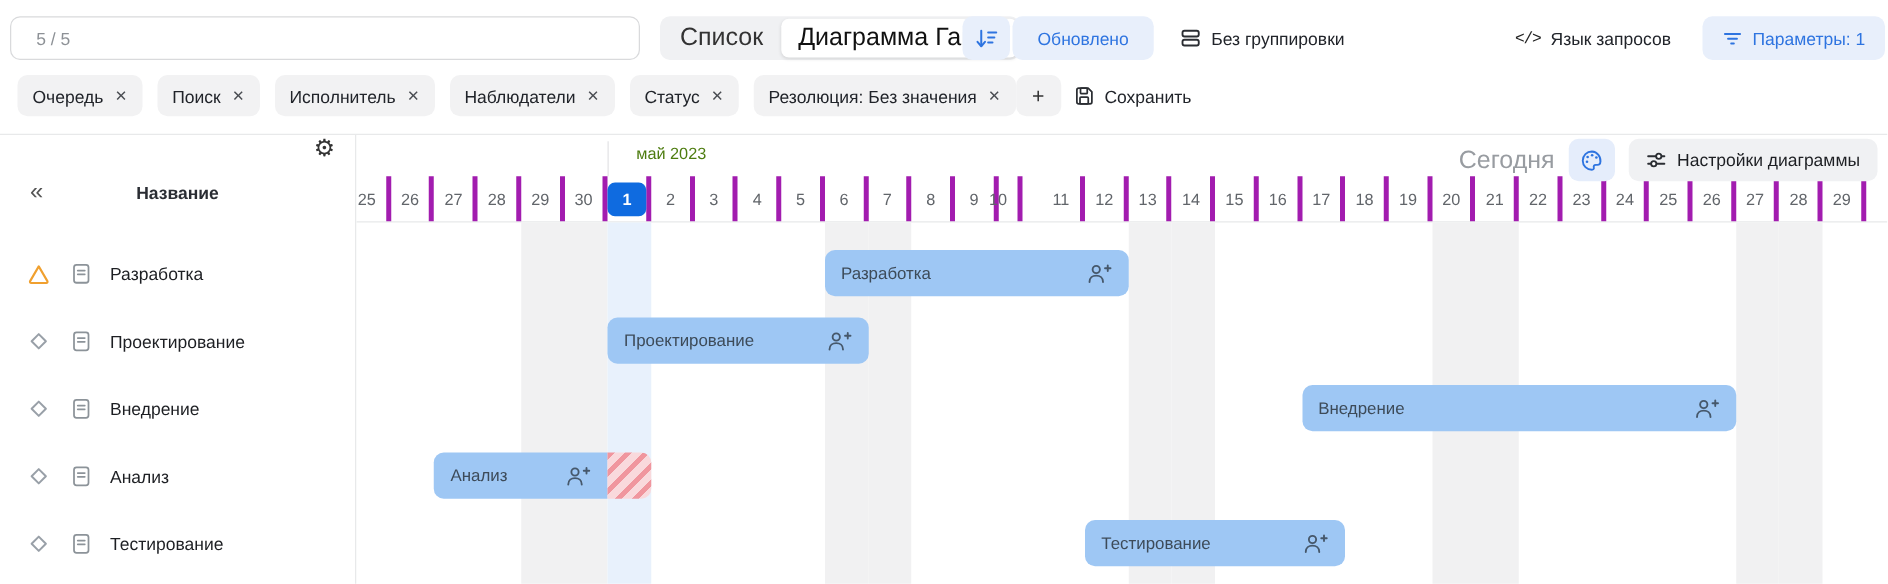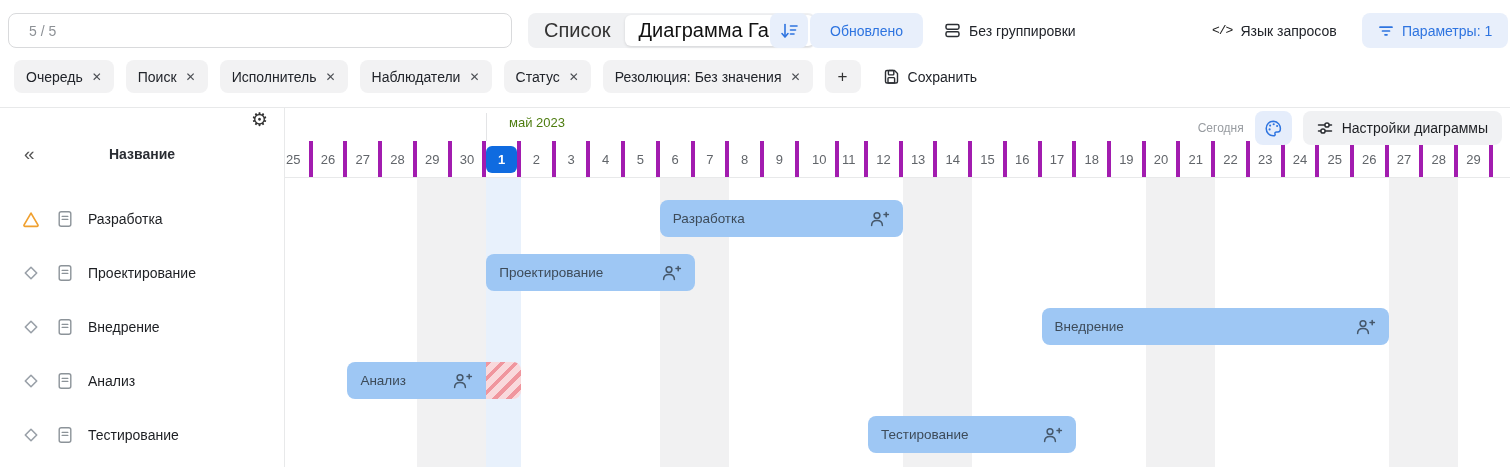--- a/index.html
+++ b/index.html
@@ -20,21 +20,21 @@
   .seg{height:31px;display:flex;align-items:center;padding:0 14px;font-size:20px;border-radius:6px;color:#333;cursor:pointer;white-space:nowrap;}
   .seg.active{background:#fff;box-shadow:0 1px 3px rgba(0,0,0,.12);color:#111;}
   .iconbtn{height:35px;display:flex;align-items:center;justify-content:center;border-radius:8px;cursor:pointer;}
   .sort-btn{left:770px;top:13px;width:38px;background:var(--pill-blue-bg);}
   .updated-btn{left:810px;top:13px;padding:0 20px;background:var(--pill-blue-bg);color:var(--accent);font-size:14px;}
   .grouping{left:944px;top:13px;height:35px;display:flex;align-items:center;gap:8px;font-size:14px;cursor:pointer;}
   .querylang{left:1212px;top:13px;height:35px;display:flex;align-items:center;gap:8px;font-size:14px;cursor:pointer;}
   .code-glyph{font-family:"Liberation Mono","DejaVu Sans Mono",monospace;font-size:13px;color:#222;letter-spacing:-1px;}
   .params-btn{left:1362px;top:13px;padding:0 16px;background:var(--pill-blue-bg);color:var(--accent);font-size:14px;display:flex;gap:8px;align-items:center;}
   
-  .chipbar{left:14px;top:60px;display:flex;gap:12px;}
+  .chipbar{left:14px;top:60px;display:flex;gap:0;}
   .chip{height:33px;background:var(--chip-bg);border-radius:8px;display:flex;align-items:center;padding:0 12px;font-size:14px;gap:9px;cursor:pointer;white-space:nowrap;}
   .chip .x{color:#4a4d52;font-size:12px;}
   .add-chip{width:36px;height:33px;background:var(--chip-bg);border-radius:8px;display:flex;align-items:center;justify-content:center;font-size:17px;color:#333;cursor:pointer;}
   .save-btn{display:flex;align-items:center;gap:8px;font-size:14px;margin-left:10px;cursor:pointer;height:33px;}
   
   .gantt{left:0;top:107px;width:1510px;height:360px;border-top:1px solid var(--border);}
   .panel{position:absolute;left:0;top:0;width:285px;height:360px;border-right:1px solid var(--border);background:#fff;z-index:3;}
   .gear{position:absolute;right:16px;top:2px;font-size:19px;color:#333;cursor:pointer;line-height:1;}
   .collapse{position:absolute;left:24px;top:36px;font-size:19px;color:#555;cursor:pointer;line-height:1;}
   .name-col{position:absolute;left:0;right:0;top:38px;text-align:center;font-size:14px;font-weight:600;color:#2a2d33;}
@@ -52,21 +52,21 @@
   .day-today{width:31px;height:27px;background:var(--today-box);border-radius:6px;color:#fff;font-weight:bold;display:flex;align-items:center;justify-content:center;}
   .body{position:absolute;left:0;top:70px;right:0;height:290px;}
   .band{position:absolute;top:0;bottom:0;}
   .band.weekend{background:var(--weekend-col);}
   .band.today{background:var(--today-col);}
   .bar{position:absolute;height:37px;background:var(--bar-fill);border-radius:8px;display:flex;align-items:center;justify-content:space-between;padding:0 13px;font-size:13.5px;color:var(--bar-text);cursor:pointer;z-index:2;}
   .bar.cut-right{border-top-right-radius:0;border-bottom-right-radius:0;}
   .overdue{position:absolute;height:37px;border-radius:0 8px 8px 0;z-index:2;cursor:pointer;
     background:repeating-linear-gradient(135deg,var(--overdue-stripe) 0 4px,var(--overdue-bg) 4px 10px);}
   .hdr-right{position:absolute;right:8px;top:3px;display:flex;align-items:center;gap:11px;z-index:2;}
-  .today-lbl{color:#989ca1;font-size:12px;}
+  .today-lbl{color:#989ca1;font-size:20px;}
   .palette-btn{width:37px;height:34px;background:#e5edfb;border-radius:8px;}
   .settings-btn{height:34px;background:#f0f1f3;border-radius:8px;padding:0 14px;display:flex;align-items:center;gap:9px;font-size:14px;color:#1d1f23;}
   svg{display:block;}
 </style>
 </head>
 <body>
 
 <div class="abs search-box">
   <span class="search-counter">5 / 5</span>
 </div>
@@ -255,21 +255,21 @@
           <div class="day-today">1</div>
         </div>
         <div class="day-cell" style="left: 235.97px; width: 34.71px;">2</div>
         <div class="day-cell" style="left: 270.68px; width: 34.71px;">3</div>
         <div class="day-cell" style="left: 305.39px; width: 34.71px;">4</div>
         <div class="day-cell" style="left: 340.1px; width: 34.71px;">5</div>
         <div class="day-cell" style="left: 374.81px; width: 34.71px;">6</div>
         <div class="day-cell" style="left: 409.52px; width: 34.71px;">7</div>
         <div class="day-cell" style="left: 444.23px; width: 34.71px;">8</div>
         <div class="day-cell" style="left: 478.94px; width: 34.71px;">9</div>
-        <div class="day-cell" style="left: 519px; width: 34.71px;">10</div>
+        <div class="day-cell" style="left: 498px; width: 34.71px;">10</div>
         <div class="day-cell" style="left: 548.36px; width: 34.71px;">11</div>
         <div class="day-cell" style="left: 583.07px; width: 34.71px;">12</div>
         <div class="day-cell" style="left: 617.78px; width: 34.71px;">13</div>
         <div class="day-cell" style="left: 652.49px; width: 34.71px;">14</div>
         <div class="day-cell" style="left: 687.2px; width: 34.71px;">15</div>
         <div class="day-cell" style="left: 721.91px; width: 34.71px;">16</div>
         <div class="day-cell" style="left: 756.62px; width: 34.71px;">17</div>
         <div class="day-cell" style="left: 791.33px; width: 34.71px;">18</div>
         <div class="day-cell" style="left: 826.04px; width: 34.71px;">19</div>
         <div class="day-cell" style="left: 860.75px; width: 34.71px;">20</div>

